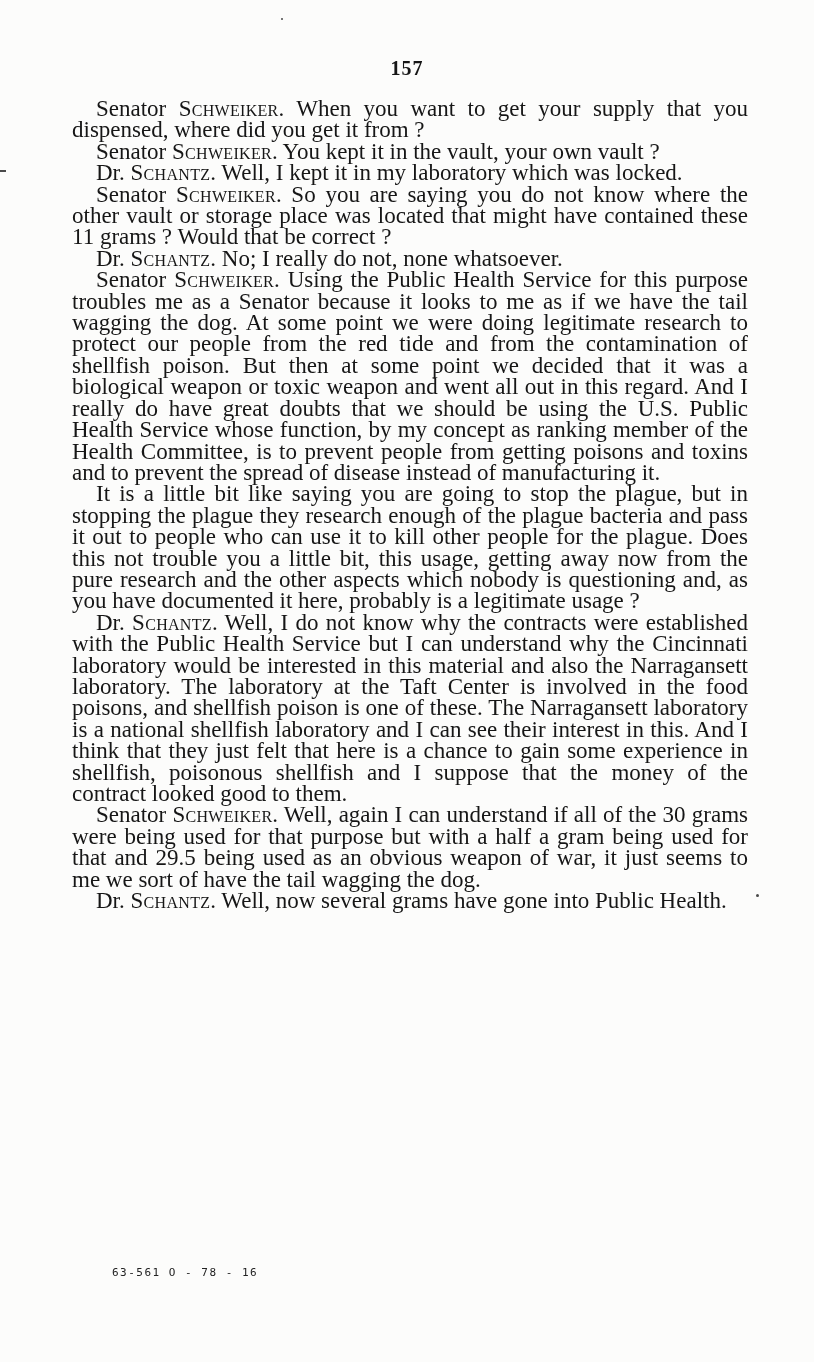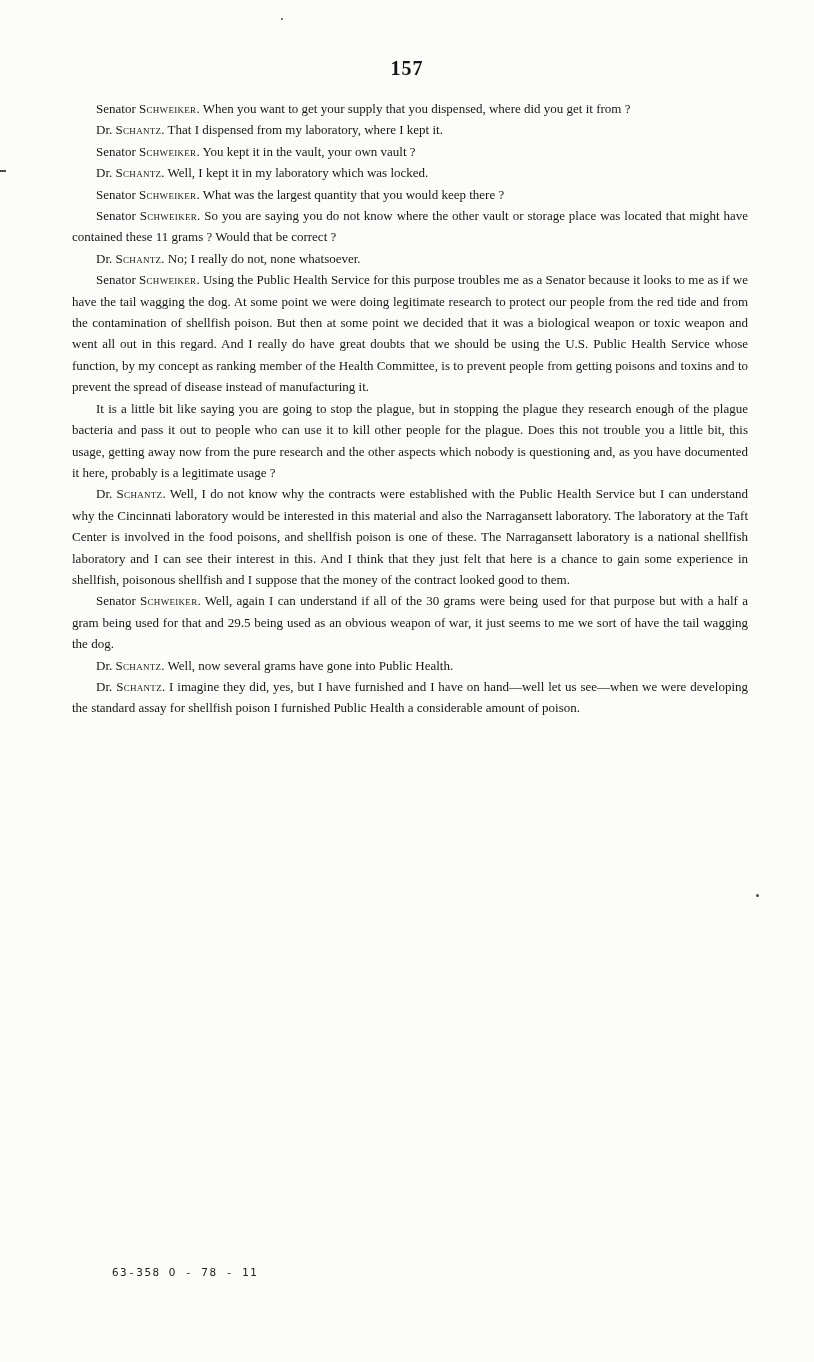--- a/index.html
+++ b/index.html
@@ -25,21 +25,21 @@
     text-align: center;
     font-size: 20px;
     font-weight: bold;
     letter-spacing: 1px;
   }
   .transcript {
     position: absolute;
     top: 98px;
     left: 72px;
     width: 676px;
-    font-size: 13px;
+    font-size: 23px;
     line-height: 21.4px;
     text-align: justify;
     text-justify: inter-word;
   }
   .transcript p {
     margin: 0;
     padding: 0;
     text-indent: 24px;
   }
   .speaker-name {
@@ -85,28 +85,25 @@
 
 <div class="page">
   <div class="artifact artifact-speck-top"></div>
   <div class="artifact artifact-dash"></div>
   <div class="artifact artifact-speck-right"></div>
 
   <div class="page-number">157</div>
 
   <div class="transcript">
       <p>Senator <span class="speaker-name">Schweiker</span>. When you want to get your supply that you dispensed, where did you get it from ?</p>
-      <p>Dr. <span class="speaker-name">Schantz</span>. That I dispensed from my laboratory, where I kept it.</p>
       <p>Senator <span class="speaker-name">Schweiker</span>. You kept it in the vault, your own vault ?</p>
       <p>Dr. <span class="speaker-name">Schantz</span>. Well, I kept it in my laboratory which was locked.</p>
-      <p>Senator <span class="speaker-name">Schweiker</span>. What was the largest quantity that you would keep there ?</p>
       <p>Senator <span class="speaker-name">Schweiker</span>. So you are saying you do not know where the other vault or storage place was located that might have contained these 11 grams ? Would that be correct ?</p>
       <p>Dr. <span class="speaker-name">Schantz</span>. No; I really do not, none whatsoever.</p>
       <p>Senator <span class="speaker-name">Schweiker</span>. Using the Public Health Service for this purpose troubles me as a Senator because it looks to me as if we have the tail wagging the dog. At some point we were doing legitimate research to protect our people from the red tide and from the contamination of shellfish poison. But then at some point we decided that it was a biological weapon or toxic weapon and went all out in this regard. And I really do have great doubts that we should be using the U.S. Public Health Service whose function, by my concept as ranking member of the Health Committee, is to prevent people from getting poisons and toxins and to prevent the spread of disease instead of manufacturing it.</p>
       <p>It is a little bit like saying you are going to stop the plague, but in stopping the plague they research enough of the plague bacteria and pass it out to people who can use it to kill other people for the plague. Does this not trouble you a little bit, this usage, getting away now from the pure research and the other aspects which nobody is questioning and, as you have documented it here, probably is a legitimate usage ?</p>
       <p>Dr. <span class="speaker-name">Schantz</span>. Well, I do not know why the contracts were established with the Public Health Service but I can understand why the Cincinnati laboratory would be interested in this material and also the Narragansett laboratory. The laboratory at the Taft Center is involved in the food poisons, and shellfish poison is one of these. The Narragansett laboratory is a national shellfish laboratory and I can see their interest in this. And I think that they just felt that here is a chance to gain some experience in shellfish, poisonous shellfish and I suppose that the money of the contract looked good to them.</p>
       <p>Senator <span class="speaker-name">Schweiker</span>. Well, again I can understand if all of the 30 grams were being used for that purpose but with a half a gram being used for that and 29.5 being used as an obvious weapon of war, it just seems to me we sort of have the tail wagging the dog.</p>
       <p>Dr. <span class="speaker-name">Schantz</span>. Well, now several grams have gone into Public Health.</p>
-      <p>Dr. <span class="speaker-name">Schantz</span>. I imagine they did, yes, but I have furnished and I have on hand—well let us see—when we were developing the standard assay for shellfish poison I furnished Public Health a considerable amount of poison.</p>
     </div>
 
-  <div class="footer-code">63-358 O - 78 - 11</div>
+  <div class="footer-code">63-561 O - 78 - 16</div>
 </div>
 
 </body></html>

